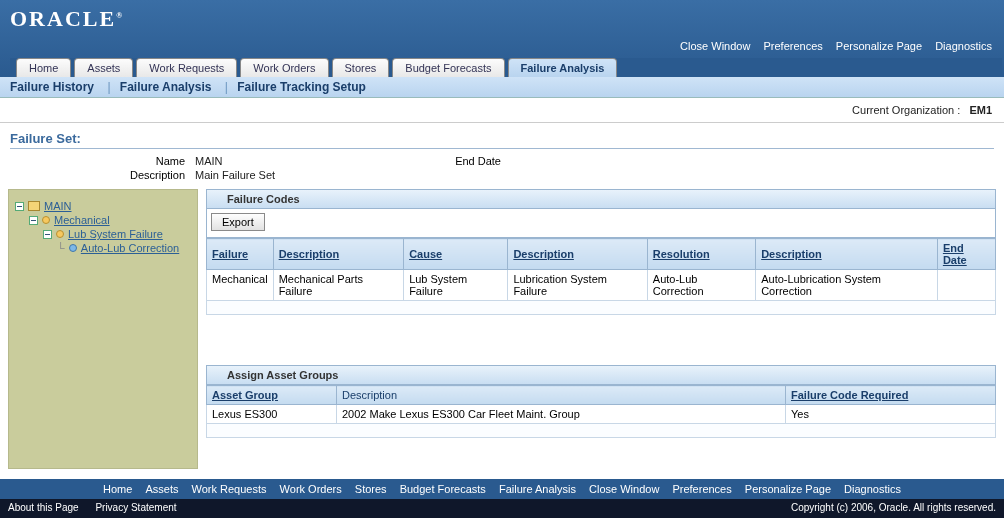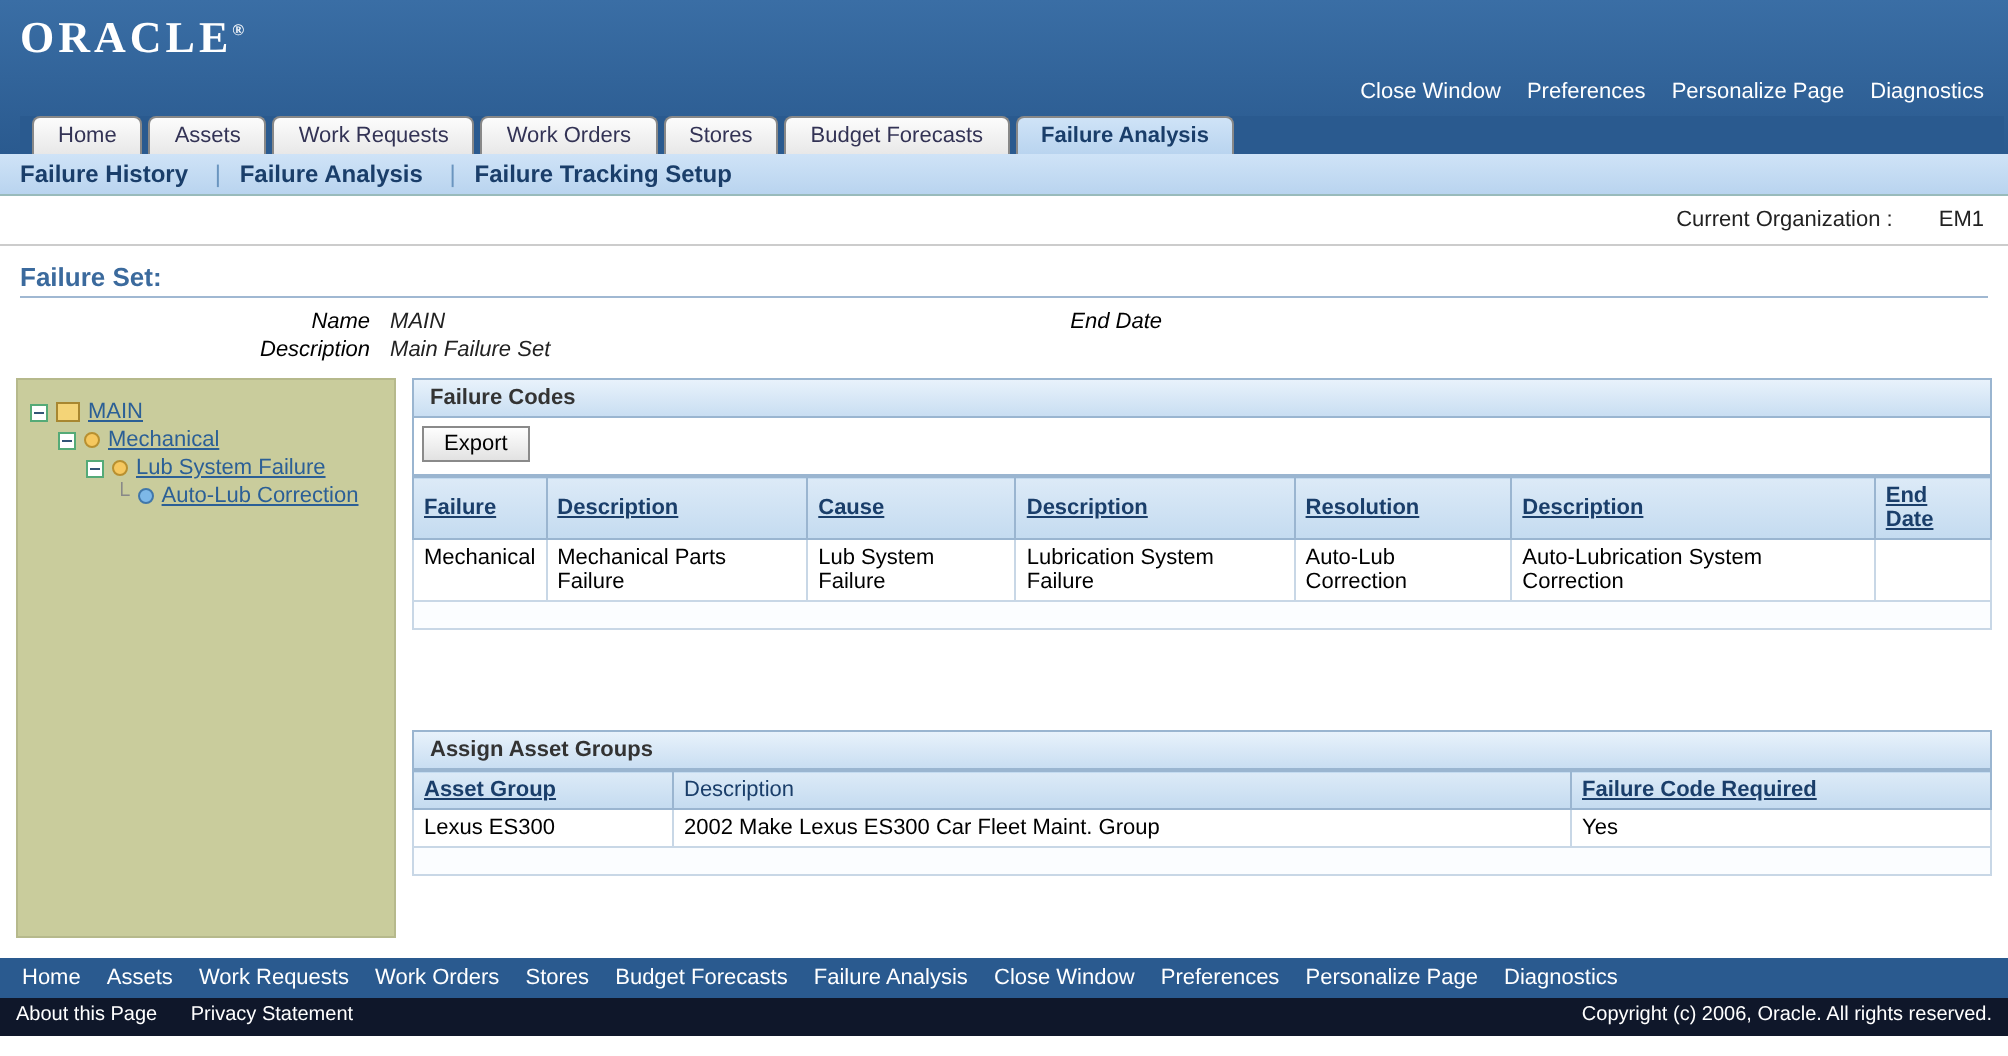--- a/index.html
+++ b/index.html
@@ -16,25 +16,25 @@
 .tabs { display:flex; background:#2a5a8f; padding-left:6px; }
 .tab { background:linear-gradient(#fcfcfc,#e8e8e8); border:1px solid #888; border-bottom:none; border-radius:4px 4px 0 0; padding:3px 12px; margin-right:3px; color:#335; cursor:pointer; font-size:11px; }
 .tab.active { background:linear-gradient(#cfe3f7,#b9d4ef); color:#1a3e6a; font-weight:bold; }
 
 .subtabs { background:linear-gradient(#cfe3f7,#b9d4ef); padding:3px 10px; font-size:12px; color:#1a3e6a; border-bottom:1px solid #9bb; }
 .subtabs a { color:#1a3e6a; text-decoration:none; font-weight:bold; margin-right:4px; cursor:pointer;text-align:right; }
 .subtabs .sep { color:#7fa; margin:0 6px; color:#6a95bf; }
 .subtabs .current { color:#1a3e6a; font-weight:bold; }
 
 .org-row { text-align:right; padding:6px 12px; color:#222; font-size:11px; border-bottom:1px solid #ccc; }
-.org-row .val { font-weight:normal; margin-left:20px; }
+.org-row .val { font-weight:bold; margin-left:6px; }
 
 .section-title-main { color:#3b6a9d; font-weight:bold; font-size:13px; margin:8px 10px 2px 10px; border-bottom:1px solid #a0b8d2; padding-bottom:2px; }
 
-.form-grid { display:flex; gap:80px; margin:6px 0 8px 10px; font-size:11px;font-style:italic; }
+.form-grid { display:flex; margin:6px 0 8px 10px; font-size:11px; }
 .form-col { display:grid; grid-template-columns:auto auto; column-gap:10px; row-gap:2px; }
 .form-col .lbl { text-align:right; color:#000; }
 .form-col .val { color:#222; }
 
 .body-row { display:flex; margin:0 8px; }
 .tree-panel { width:190px; background:#c9cc9c; border:1px solid #b6b98c; padding:8px 6px; font-size:11px; min-height:280px; }
 .tree-panel a { color:#2b5f96; text-decoration:underline; cursor:pointer; }
 .tree-node { display:flex; align-items:center; gap:4px; margin:2px 0; }
 .tree-indent1 { margin-left:14px; }
 .tree-indent2 { margin-left:28px; }
@@ -42,31 +42,31 @@
 .pm { display:inline-block; width:9px; height:9px; border:1px solid #5a7; background:#fff; position:relative; }
 .pm::before,.pm::after { content:""; position:absolute; background:#357; }
 .pm::before { left:1px; right:1px; top:3px; height:1px; }
 .folder { width:12px; height:10px; background:#f4d477; border:1px solid #a88730; display:inline-block; }
 .dot-y { width:8px; height:8px; background:#f6c85f; border-radius:50%; display:inline-block; border:1px solid #b89030; }
 .dot-b { width:8px; height:8px; background:#7db8e8; border-radius:50%; display:inline-block; border:1px solid #4077aa; }
 .angle { color:#888; }
 
 .content-panel { flex:1; margin-left:8px; }
 
-.panel-hdr { background:linear-gradient(#e8f2fb,#c9def2); border:1px solid #9ab5d0; border-bottom:1px solid #9ab5d0; padding:3px 8px; font-weight:bold; color:#333; font-size:11px; }
+.panel-hdr { background:linear-gradient(#e8f2fb,#c9def2); border:1px solid #9ab5d0; border-bottom:1px solid #9ab5d0; padding:3px 20px; font-weight:bold; color:#333; font-size:11px; }
 .btn { background:linear-gradient(#fefefe,#e2e2e2); border:1px solid #8a8a8a; padding:2px 10px; margin:4px; font-size:11px; cursor:pointer; }
 
 .grid { width:100%; border-collapse:collapse; border:1px solid #9ab5d0; }
 .grid th { background:linear-gradient(#dceaf7,#c4dbf0); border:1px solid #9ab5d0; padding:3px 5px; text-align:left; font-weight:normal; color:#1a3e6a; font-size:11px; }
 .grid th a { color:#1a3e6a; text-decoration:underline; font-weight:bold; cursor:pointer; }
 .grid td { border:1px solid #c8d7e6; padding:3px 5px; font-size:11px; vertical-align:top; }
 .grid .empty td { height:14px; background:#fbfdff; }
 
 .footer { margin-top:10px; }
-.footer-links { background:#2a5a8f; color:#fff; padding:4px 6px; font-size:11px; text-align:left; }
+.footer-links { background:#2a5a8f; color:#fff; padding:4px 6px; font-size:11px; text-align:center; }
 .footer-links a { color:#fff; text-decoration:none; margin:0 5px; cursor:pointer; }
 .footer-bot { background:#0f172a; color:#fff; display:flex; justify-content:space-between; padding:3px 8px 5px 8px; font-size:10px; }
 .footer-bot a { color:#fff; text-decoration:none; margin-right:14px; cursor:pointer; }
 </style>
 </head>
 <body>
 
 <div class="header">
   <div class="logo-row">
     <span class="logo"><span>ORACLE</span><sup>®</sup></span>

